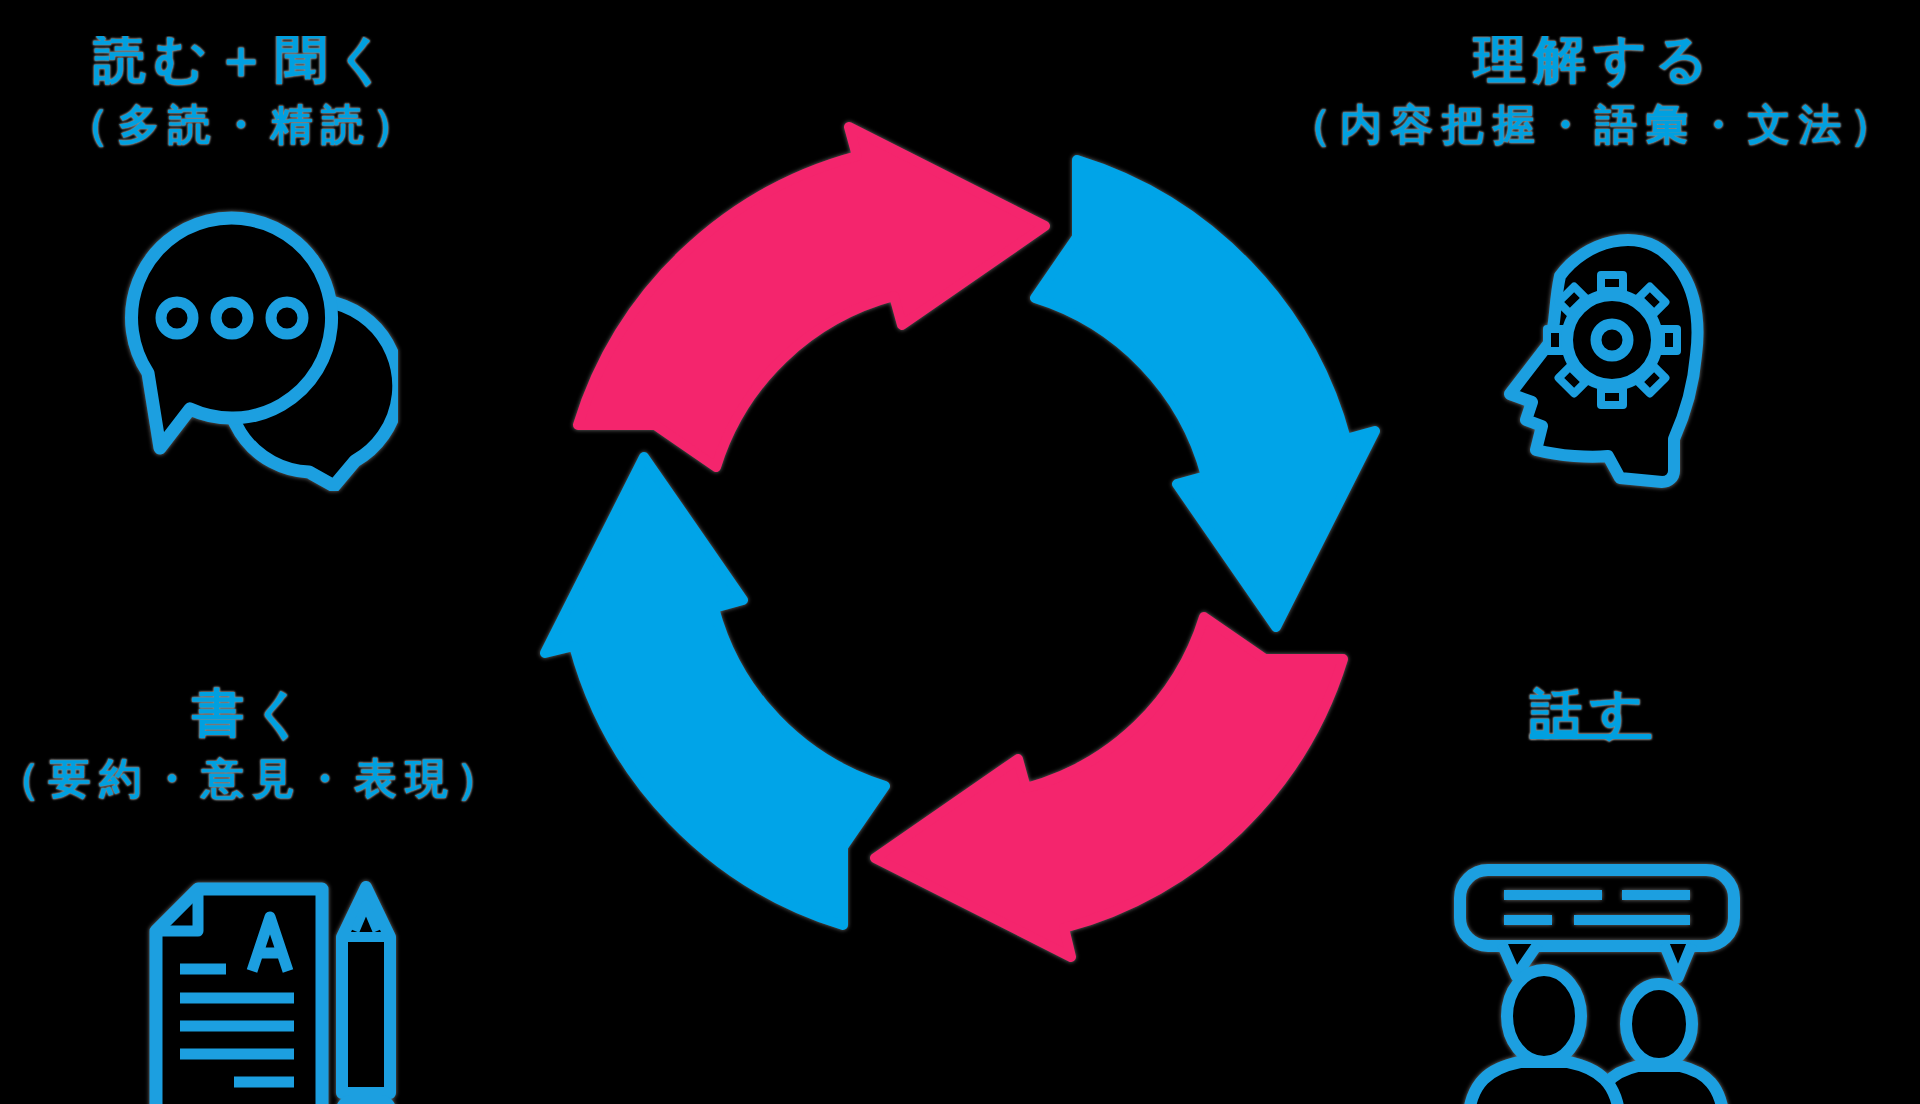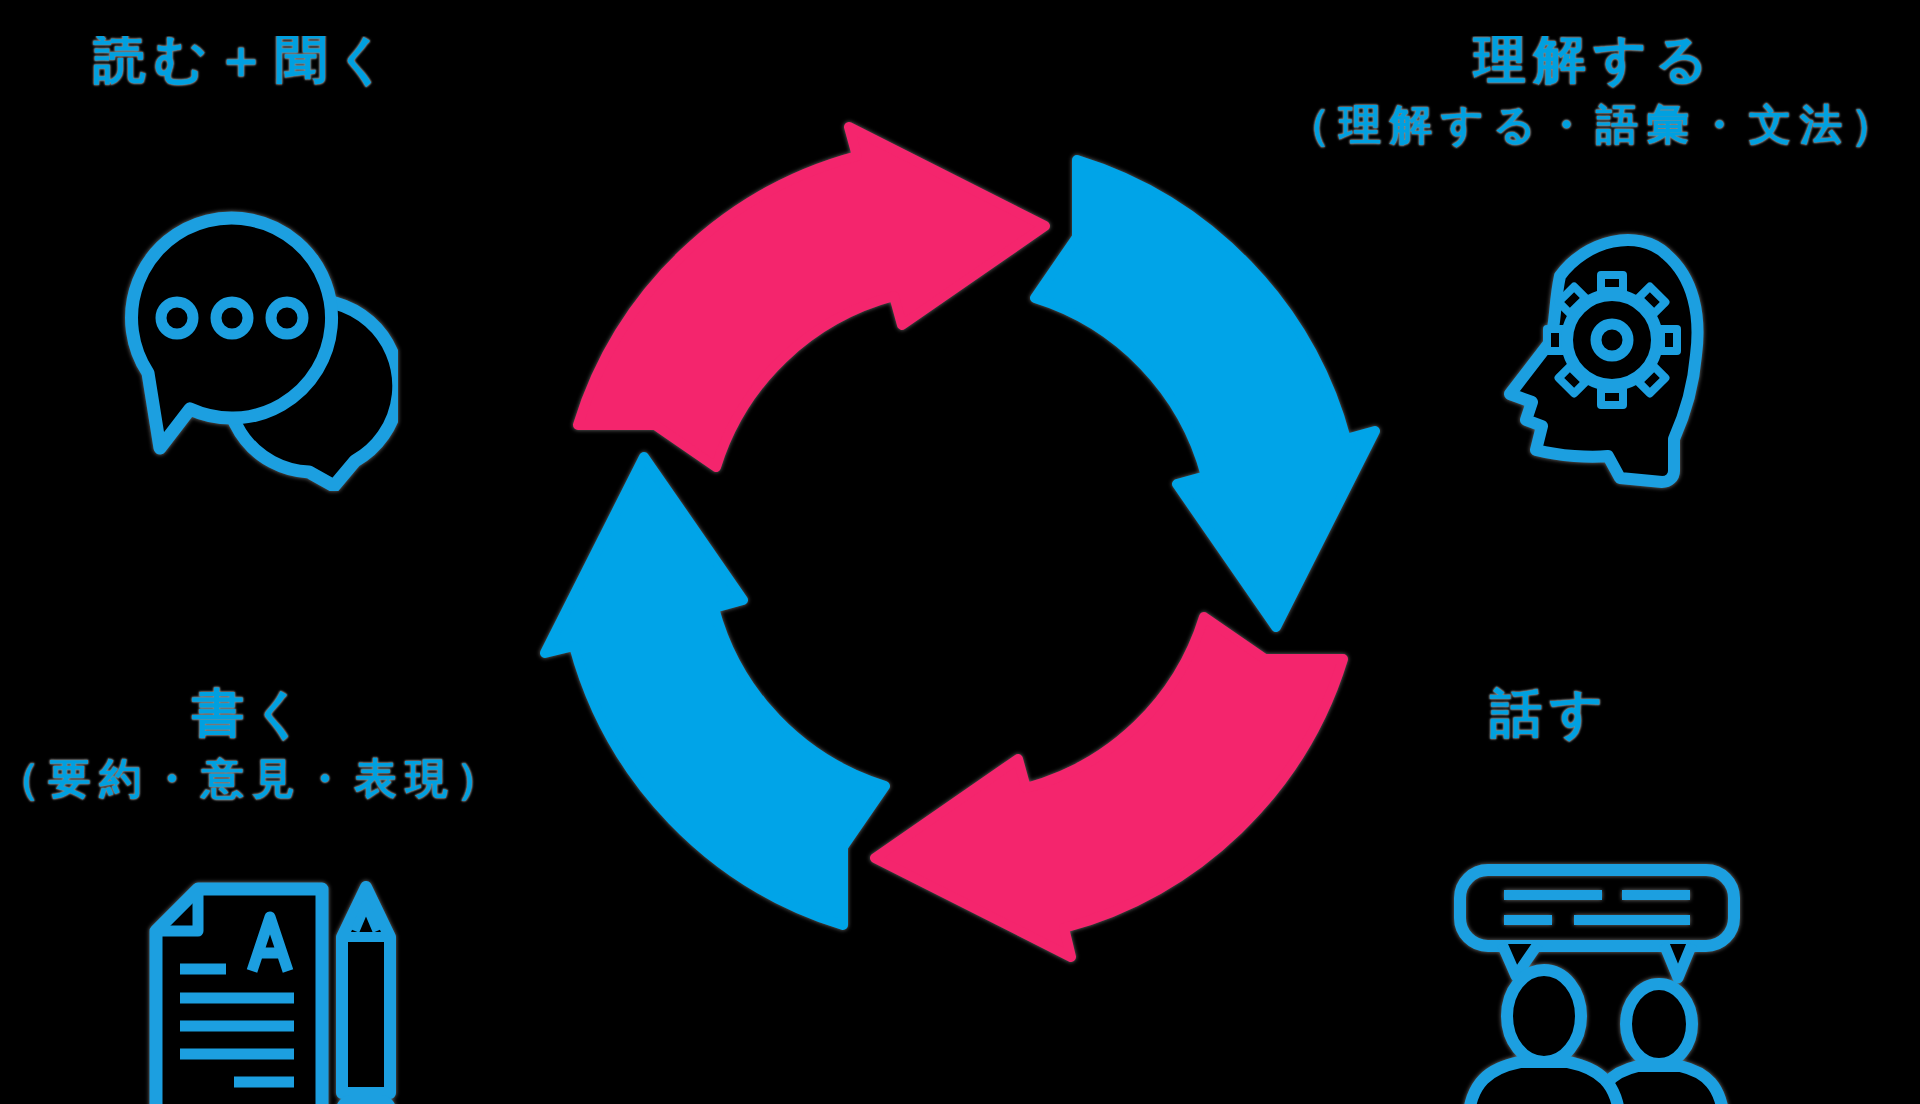--- a/index.html
+++ b/index.html
@@ -14,33 +14,34 @@
   .arrow{stroke-width:10;stroke-linejoin:round;}
   svg{display:block;}
 </style>
 </head>
 <body>
 
 <div id="stage">
 
   <div class="label" style="left:20px;top:-4px;width:450px;">
     <div class="l1">読む＋聞く</div>
+    <div class="l2">（多読・精読）</div>
   </div>
 
   <div class="label" style="left:1270px;top:-4px;width:650px;">
     <div class="l1">理解する</div>
-    <div class="l2">（理解する・語彙・文法）</div>
+    <div class="l2">（内容把握・語彙・文法）</div>
   </div>
 
   <div class="label" style="left:-5px;top:650px;width:515px;">
     <div class="l1">書く</div>
     <div class="l2">（要約・意見・表現）</div>
   </div>
 
-  <div class="label" style="left:1238px;top:650px;width:625px;">
+  <div class="label" style="left:1278px;top:650px;width:625px;text-decoration:underline;">
     <div class="l1">話す</div>
   </div>
 
   <svg class="cycle" width="1920" height="1104" viewBox="0 0 1920 1104">
     <path class="arrow" d="M 578 389 A 400 400 0 0 1 857 120 L 849 91 L 1045 190 L 902 289 L 894 260 A 255 255 0 0 0 716 431 L 655 389 Z" fill="#F4256D" stroke="#F4256D"></path>
     <path class="arrow" d="M 1077 124 A 400 400 0 0 1 1346 403 L 1375 395 L 1276 591 L 1177 448 L 1206 440 A 255 255 0 0 0 1035 262 L 1077 201 Z" fill="#00A4E8" stroke="#00A4E8"></path>
     <path class="arrow" d="M 1343 623 A 400 400 0 0 1 1064 892 L 1071 921 L 875 822 L 1018 723 L 1026 752 A 255 255 0 0 0 1204 581 L 1265 623 Z" fill="#F4256D" stroke="#F4256D"></path>
     <path class="arrow" d="M 843 889 A 400 400 0 0 1 574 610 L 545 617 L 644 421 L 743 564 L 714 572 A 255 255 0 0 0 885 750 L 843 811 Z" fill="#00A4E8" stroke="#00A4E8"></path>
   </svg>
 

